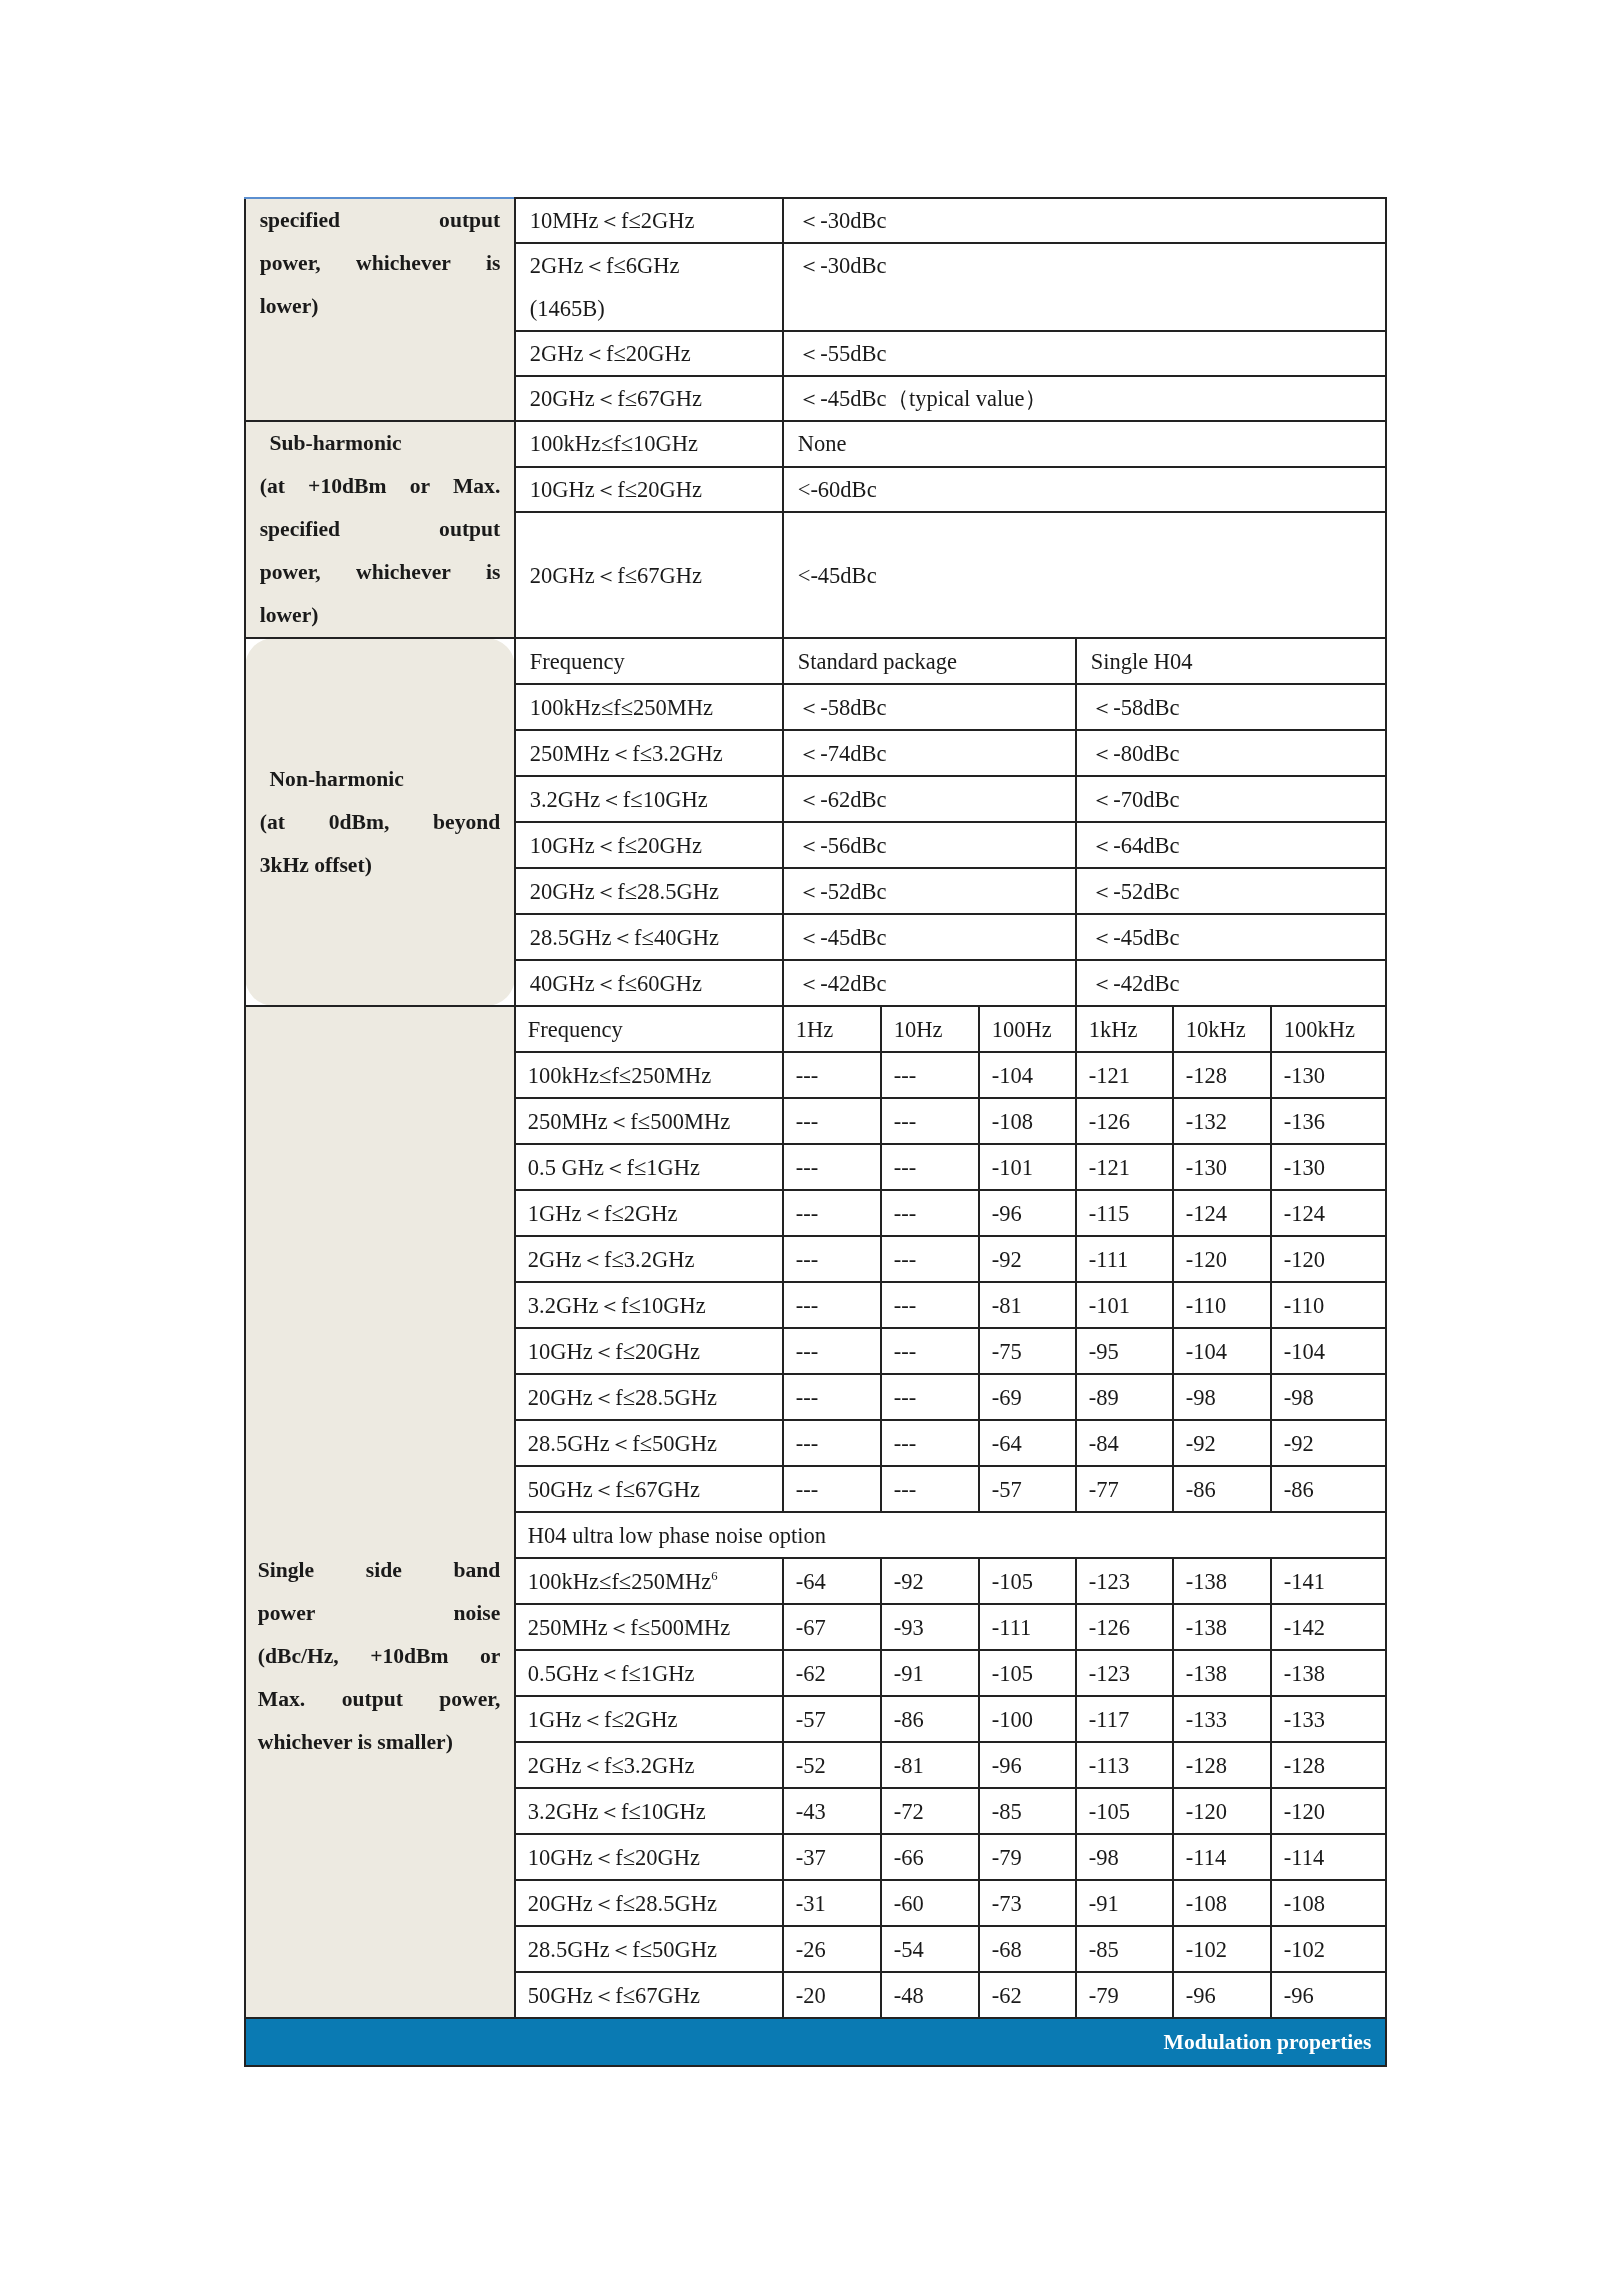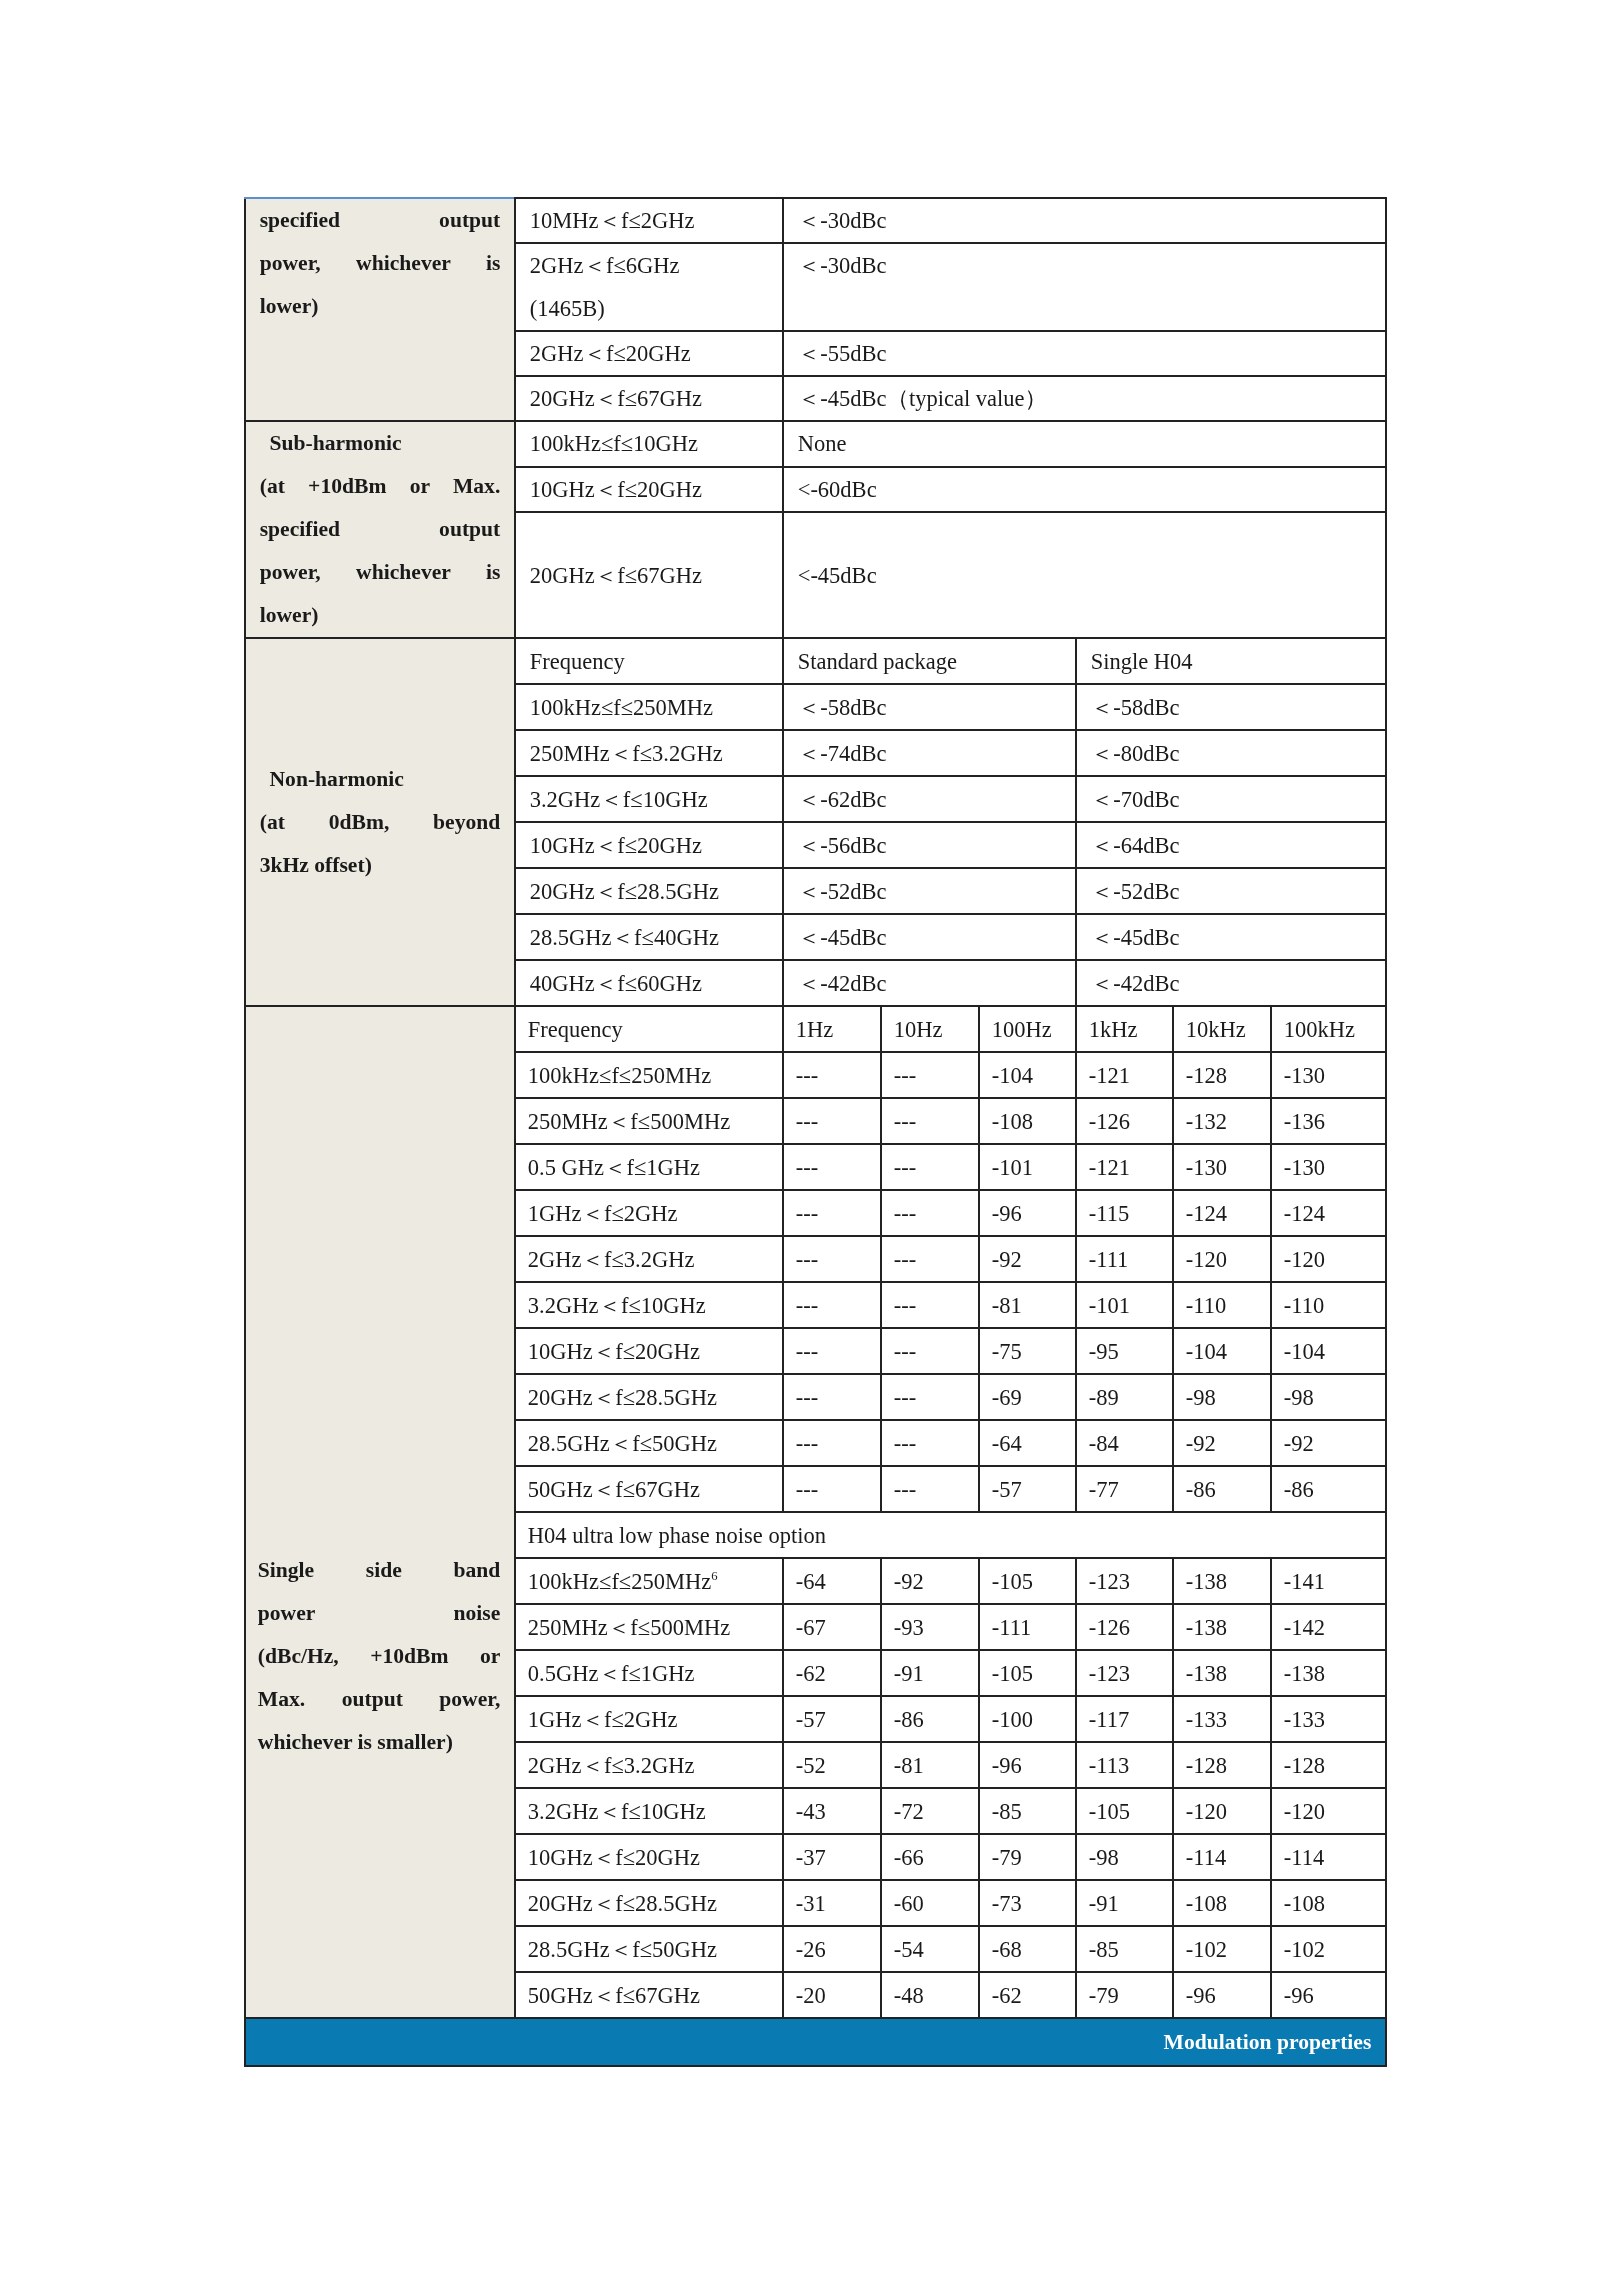--- a/index.html
+++ b/index.html
@@ -6,21 +6,21 @@
   body { width: 1621px; height: 2293px; position: relative; overflow: hidden;
          font-family: "Liberation Serif", "DejaVu Serif", serif; color: #1a1a1a; }
   .page { position: absolute; left: 244px; top: 197px; width: 1364px; }
   table { border-collapse: collapse; table-layout: fixed; width: 1140px; }
   td { border: 2px solid #222; padding: 0 13.7px; font-size: 22.5px; line-height: 43px;
        vertical-align: middle; background: #fff; white-space: nowrap; }
   td.label { background: #EDEAE1; font-weight: bold; white-space: normal; text-align: justify;
              text-align-last: left; line-height: 43px; padding: 0 13.7px; font-size: 21.6px; }
   td.label.top { border-top: 2.9px solid #5B8FD0; vertical-align: top; padding-top: 0; }
   td.label.sub { vertical-align: top; }
-  td.label.nonh { vertical-align: middle; }
+  td.label.nonh { vertical-align: middle; border-radius: 29px; }
   td.label.pn { vertical-align: middle; padding-top: 392px; }
   .r45 td { height: 42px; }
   .nh td { height: 44px; }
   .pnr td { height: 44px; padding-left: 11.8px; }
   sup { font-size: 12.7px; vertical-align: 8.8px; line-height: 0; }
   .mod { background: #0A7AB3; color: #fff; font-weight: bold; height: 46px; font-size: 21.6px; }
   .sub-indent { padding-left: 9.8px; }
 </style>
 </head>
 <body>

